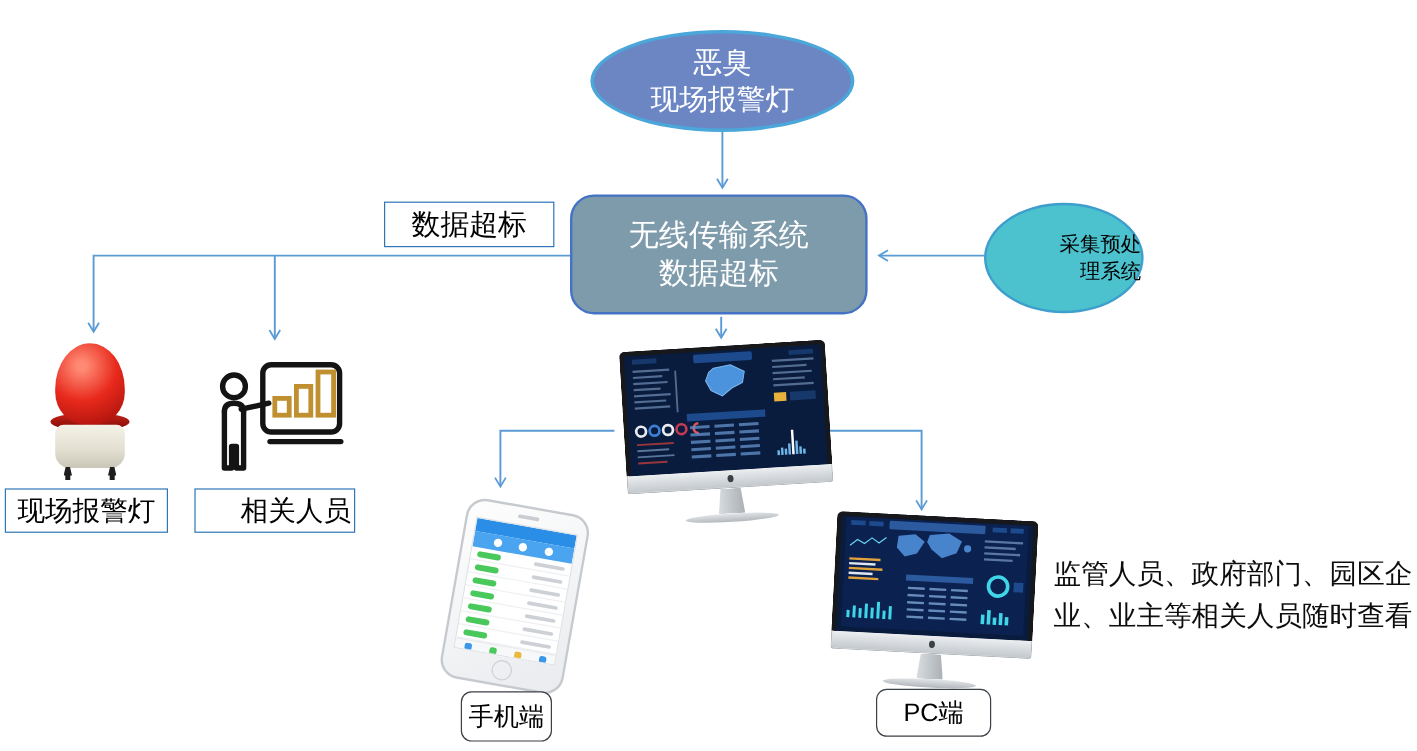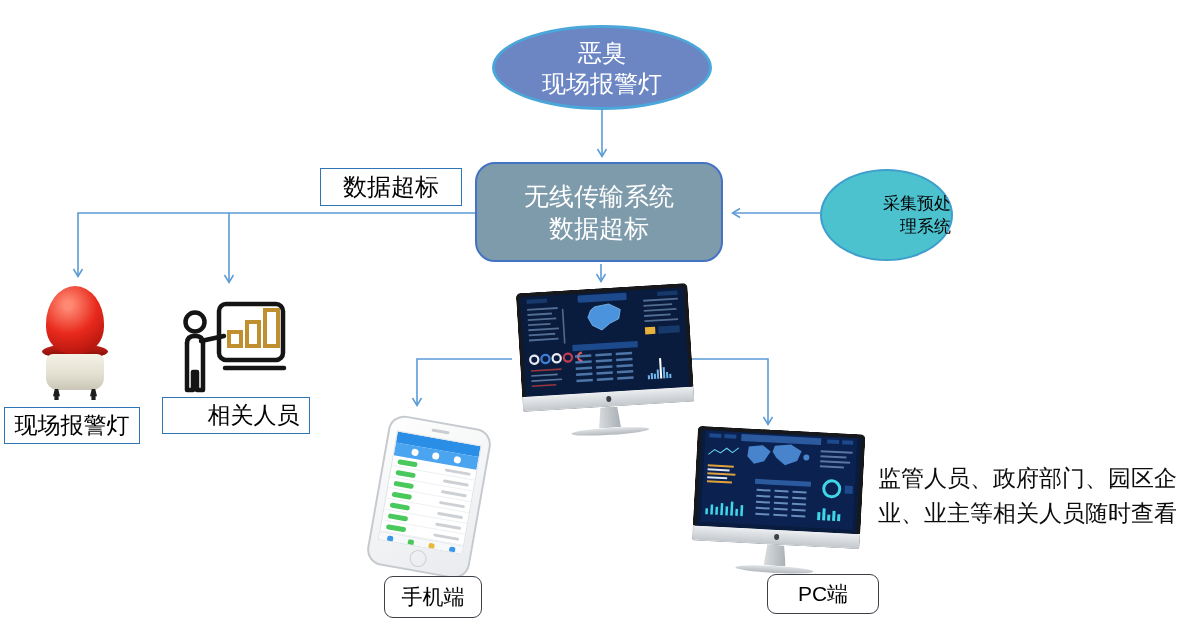--- a/index.html
+++ b/index.html
@@ -6,24 +6,24 @@
   body{font-family:"Liberation Sans","DejaVu Sans",sans-serif;}
   .canvas{position:relative;width:1181px;height:626px;background:#fff;overflow:hidden;text-decoration:underline;}
   .conn{position:absolute;left:0;top:0;pointer-events:none;}
   .shape{position:absolute;box-sizing:border-box;display:flex;flex-direction:column;align-items:center;justify-content:center;text-align:center;}
   .ellipse-top{left:492px;top:25px;width:220px;height:85px;border-radius:50%;background:#6C86C4;border:3px solid #4BA6D9;color:#fff;font-size:24px;line-height:31px;}
   .main-box{left:475px;top:162px;width:248px;height:100px;border-radius:20px;background:#7E9BAB;border:2.5px solid #4472C4;color:#fff;font-size:25px;line-height:32px;}
   .ellipse-pre{left:820px;top:169px;width:133px;height:92px;border-radius:50%;background:#4BC2CE;border:2px solid #3E9ECC;color:#000000;font-size:17px;line-height:23px;align-items:flex-end;}
   .alert-box{left:320px;top:168px;width:142px;height:38px;background:#fff;border:1.5px solid #2E75B6;color:#000;font-size:24px;}
   .cap{background:#fff;border:1.5px solid #2E75B6;color:#000;font-size:23px;}
   .cap-alarm{left:4px;top:407px;width:136px;height:37px;}
-  .cap-person{left:162px;top:397px;width:148px;height:37px;padding-left:35px;}
+  .cap-person{left:162px;top:407px;width:134px;height:37px;padding-left:35px;}
   .cap-round{border:1.8px solid #3b3f46;border-radius:9px;font-size:21px;background:#fff;color:#000;}
-  .cap-mobile{left:384px;top:576px;width:98px;height:42px;}
-  .cap-pc{left:730px;top:574px;width:112px;height:40px;margin-left:37px;}
+  .cap-mobile{left:384px;top:576px;width:76px;height:42px;}
+  .cap-pc{left:730px;top:574px;width:96px;height:40px;}
   .note{position:absolute;left:878px;top:461px;width:304px;color:#0d0d0d;font-size:23px;line-height:35px;}
 
   
   .monitor{position:absolute;display:flex;flex-direction:column;align-items:center;}
   .mon-center{left:520px;top:288px;width:172px;transform:rotate(-3.5deg);}
   .mon-pc{left:694px;top:430px;width:168px;transform:rotate(3deg);}
   .screen{width:100%;background:#0a1c3e;border:4px solid #17181b;border-bottom:none;border-radius:5px 5px 0 0;overflow:hidden;box-sizing:border-box;}
   .chin{width:100%;height:15px;background:linear-gradient(#eceef0,#c3c8cd);border:1px solid #b5babf;border-top:none;border-radius:0 0 3px 3px;display:flex;align-items:center;justify-content:center;box-sizing:border-box;}
   .apple-dot{width:5px;height:6px;background:#3c4148;border-radius:50%;}
   .neck{width:22px;height:21px;background:linear-gradient(90deg,#d8dcdf,#aab0b5);clip-path:polygon(12% 0,88% 0,100% 100%,0 100%);}

